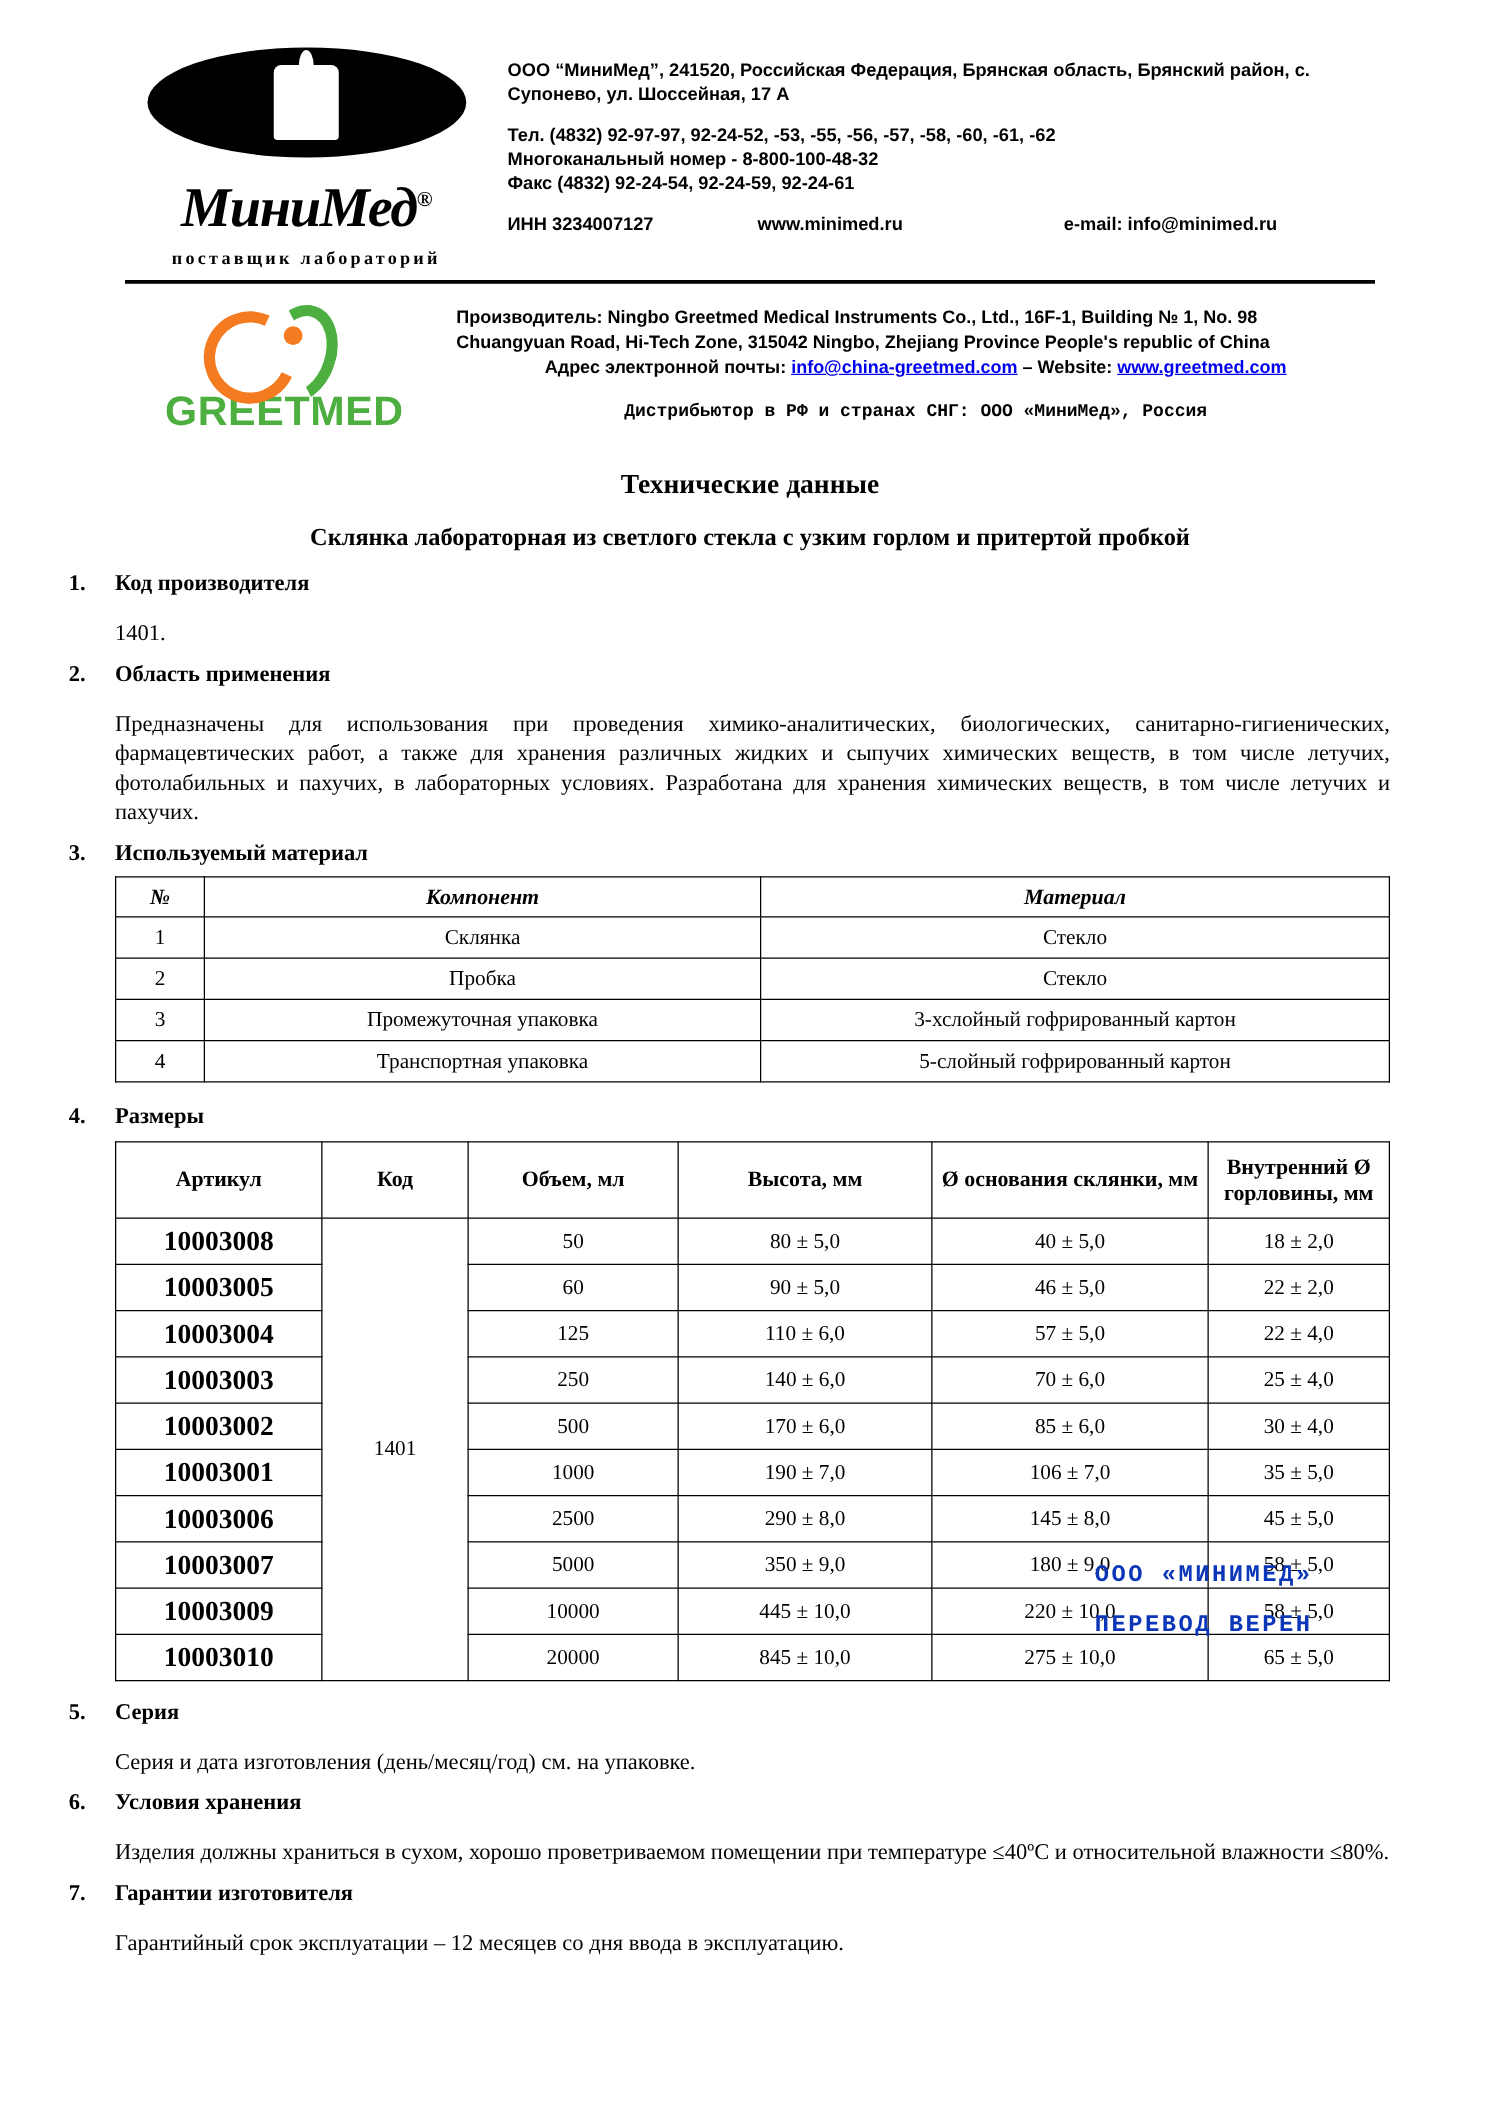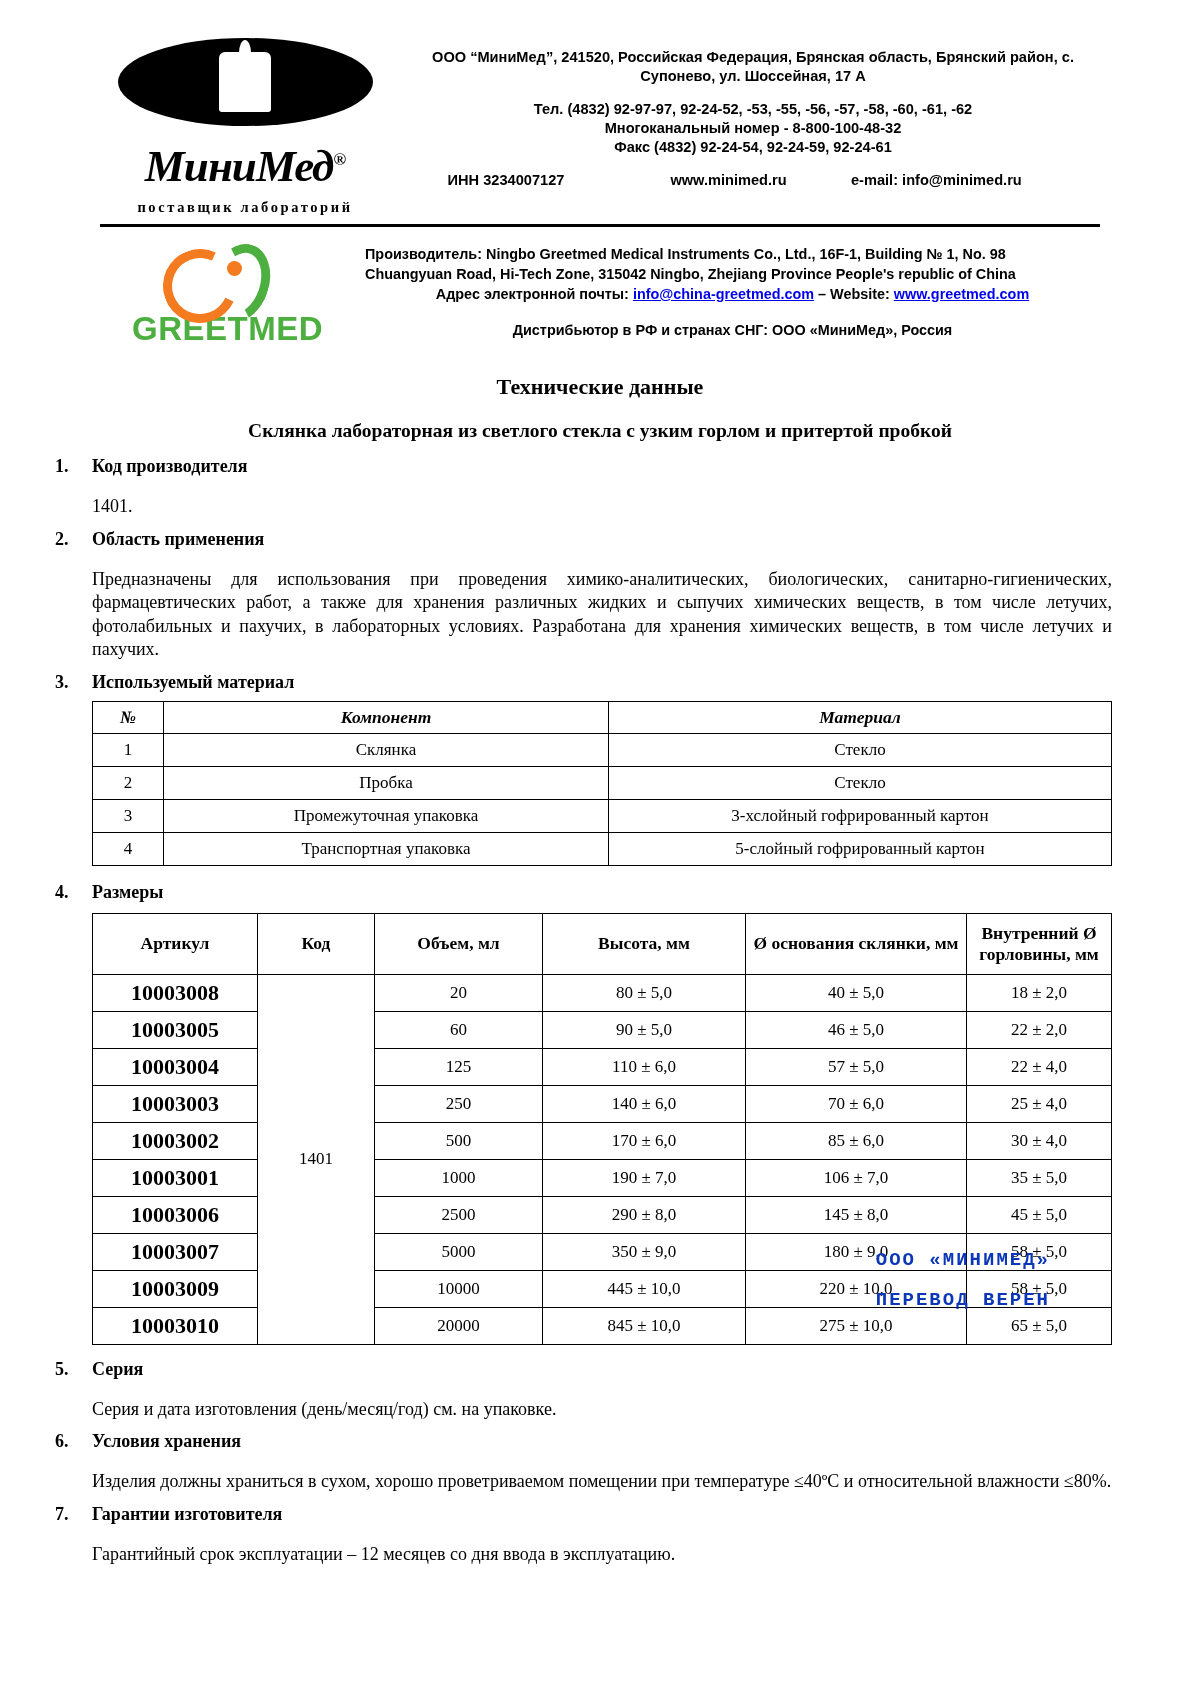--- a/index.html
+++ b/index.html
@@ -91,21 +91,20 @@
     margin-top: 1px;
   }
   .header-info {
     flex: 1;
     font-family: "Liberation Sans", sans-serif;
     font-size: 14.6px;
     font-weight: bold;
     line-height: 19px;
     padding-top: 18px;
     padding-left: 16px;
-    text-align: center;
   }
   .header-info .addr { margin-bottom: 14px; }
   .header-info .phones { margin-bottom: 14px; }
   .header-info .inn-row {
     display: flex;
     gap: 0;
   }
   .header-info .inn-row span:nth-child(1) { width: 200px; }
   .header-info .inn-row span:nth-child(2) { width: 245px; }
 
@@ -182,21 +181,21 @@
     padding-top: 8px;
     padding-left: 10px;
   }
   .mfr-text .email-line { margin-top: 1px; }
   .mfr-text a, .link {
     color: #0000ee;
     text-decoration: underline;
   }
   .distrib {
     text-align: center;
-    font-family: Liberation Sans, sans-serif;
+    font-family: Liberation Mono, monospace;
     font-size: 14.4px;
     font-weight: bold;
     margin-top: 16px;
   }
 
   
   .doc-title {
     text-align: center;
     font-size: 22px;
     font-weight: bold;
@@ -422,21 +421,21 @@
             <th class="c-vol">Объем, мл</th>
             <th class="c-h">Высота, мм</th>
             <th class="c-d">Ø основания склянки, мм</th>
             <th>Внутренний Ø горловины, мм</th>
           </tr>
         </thead>
         <tbody id="sizes-body">
             <tr>
               <td class="c-art art">10003008</td>
               <td class="c-code" rowspan="10">1401</td>
-              <td class="c-vol">20</td>
+              <td class="c-vol">50</td>
               <td class="c-h">80 ± 5,0</td>
               <td class="c-d">40 ± 5,0</td>
               <td>18 ± 2,0</td>
             </tr>
             <tr>
               <td class="c-art art">10003005</td>
               <td class="c-vol">60</td>
               <td class="c-h">90 ± 5,0</td>
               <td class="c-d">46 ± 5,0</td>
               <td>22 ± 2,0</td>

